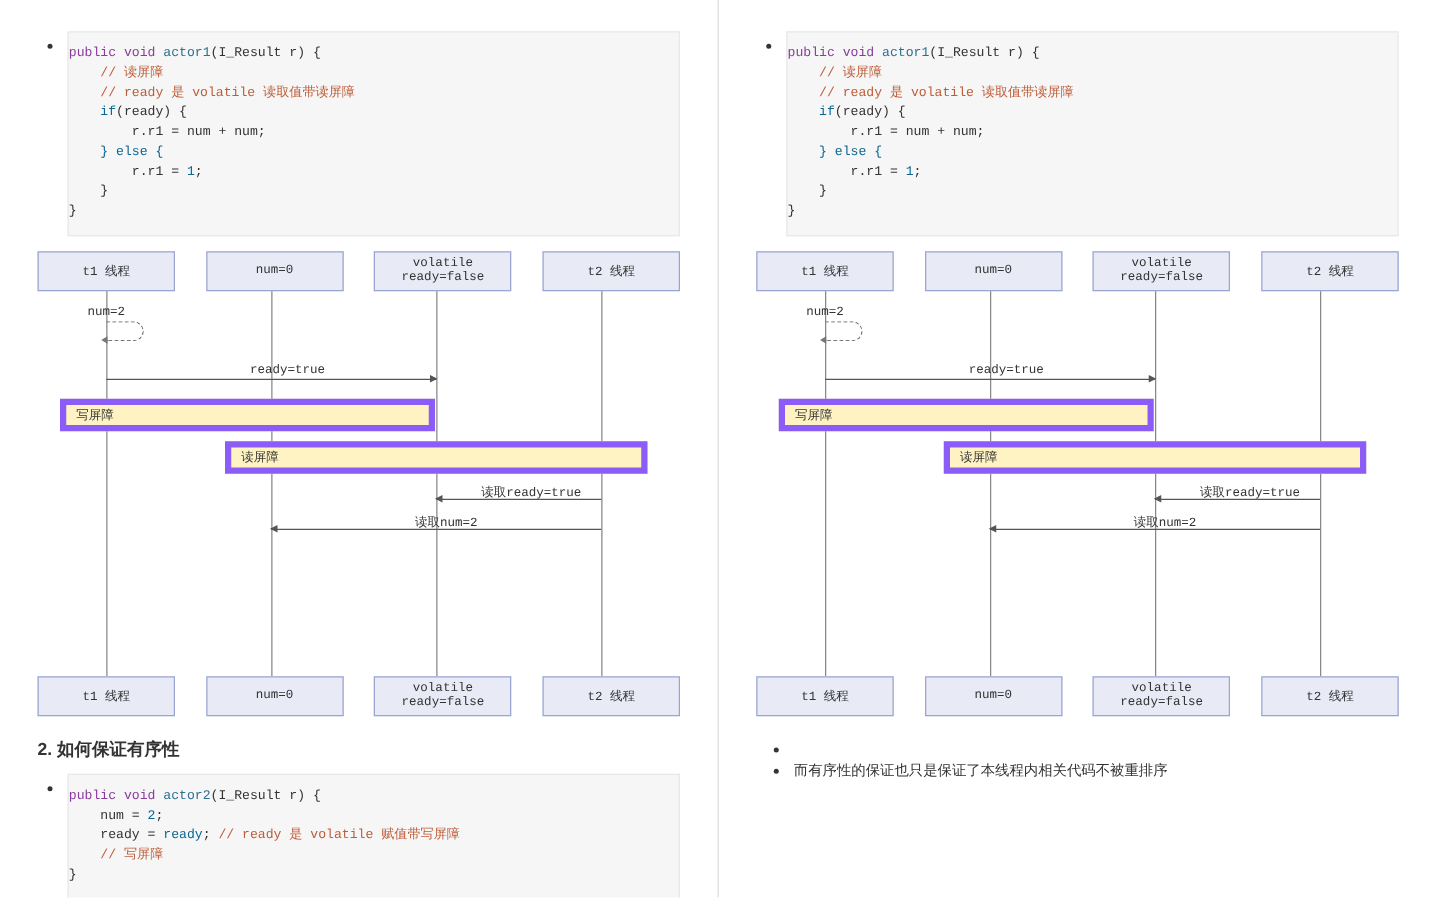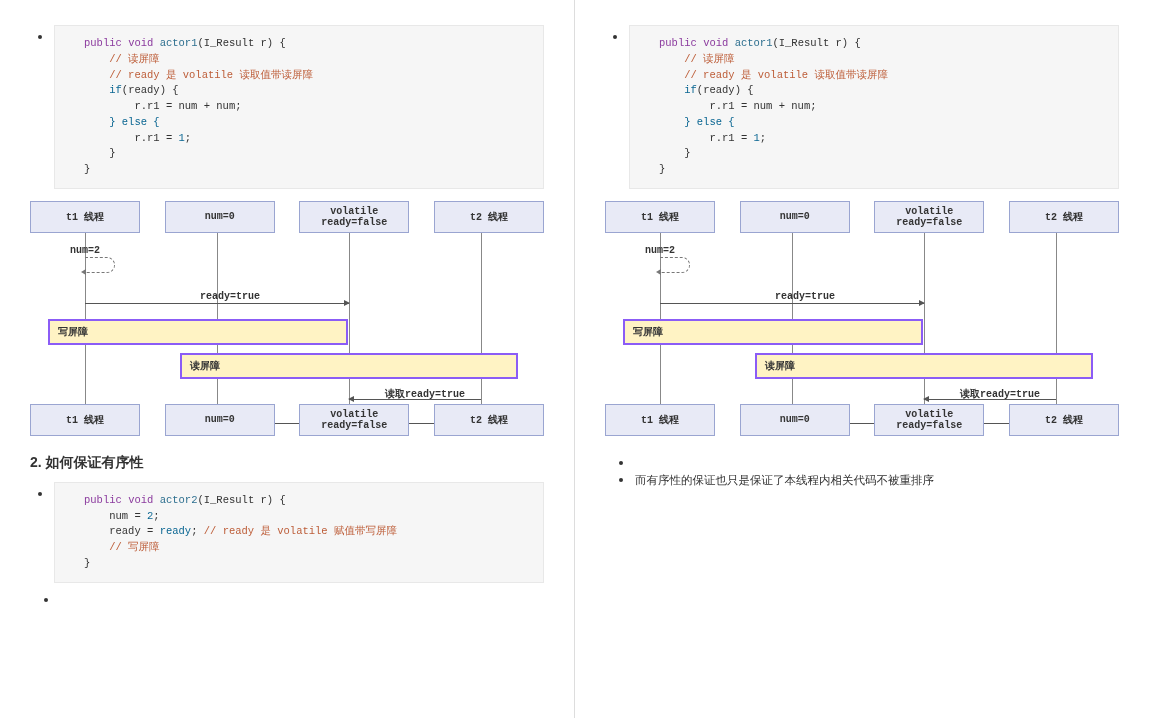--- a/index.html
+++ b/index.html
@@ -35,42 +35,41 @@
     border-radius: 50%;
     margin-top: 10px;
     margin-right: 12px;
     margin-left: 8px;
     flex-shrink: 0;
   }
   .code-block {
     flex: 1;
     background: #f6f6f6;
     border: 1px solid #e8e8e8;
-    padding: 10px 29px;
+    padding: 10px 0;
     font-family: "Courier New", monospace;
     font-size: 10.5px;
     line-height: 1.5;
     white-space: pre;
   }
   .kw-public { color: #8b3a9e; }
   .kw-void { color: #8b3a9e; }
   .kw-if { color: #0a6692; }
   .kw-else { color: #0a6692; }
   .kw-true { color: #0a6692; }
   .fn-name { color: #2d6f8f; }
   .num-lit { color: #0a6692; }
   .comment { color: #bd5d38; }
 
   
   .seq-diagram {
     position: relative;
     margin: 12px 0 18px 0;
-    height: 235px;
-    font-size: 10px;
-    font-weight: bold;
+    height: 372px;
+    font-size: 10px;
   }
   .lane-row { display: flex; justify-content: space-between; }
   .lane-box {
     border: 1px solid #9aa5d1;
     background: #e8eaf6;
     padding: 8px 6px;
     text-align: center;
     font-family: "Courier New", monospace;
     font-size: 10px;
     width: 110px;
@@ -127,21 +126,21 @@
     position: absolute;
     left: -1px;
     top: -3px;
     border-right: 6px solid #555;
     border-top: 3px solid transparent;
     border-bottom: 3px solid transparent;
   }
   .barrier-note {
     position: absolute;
     background: #fff3c4;
-    border: 2px solid #8b5cf6;
+    border: 5px solid #8b5cf6;
     padding: 6px 8px;
     font-size: 10px;
     height: 26px;
     display: flex;
     align-items: center;
   }
 
   .section-heading {
     font-size: 14px;
     font-weight: bold;

